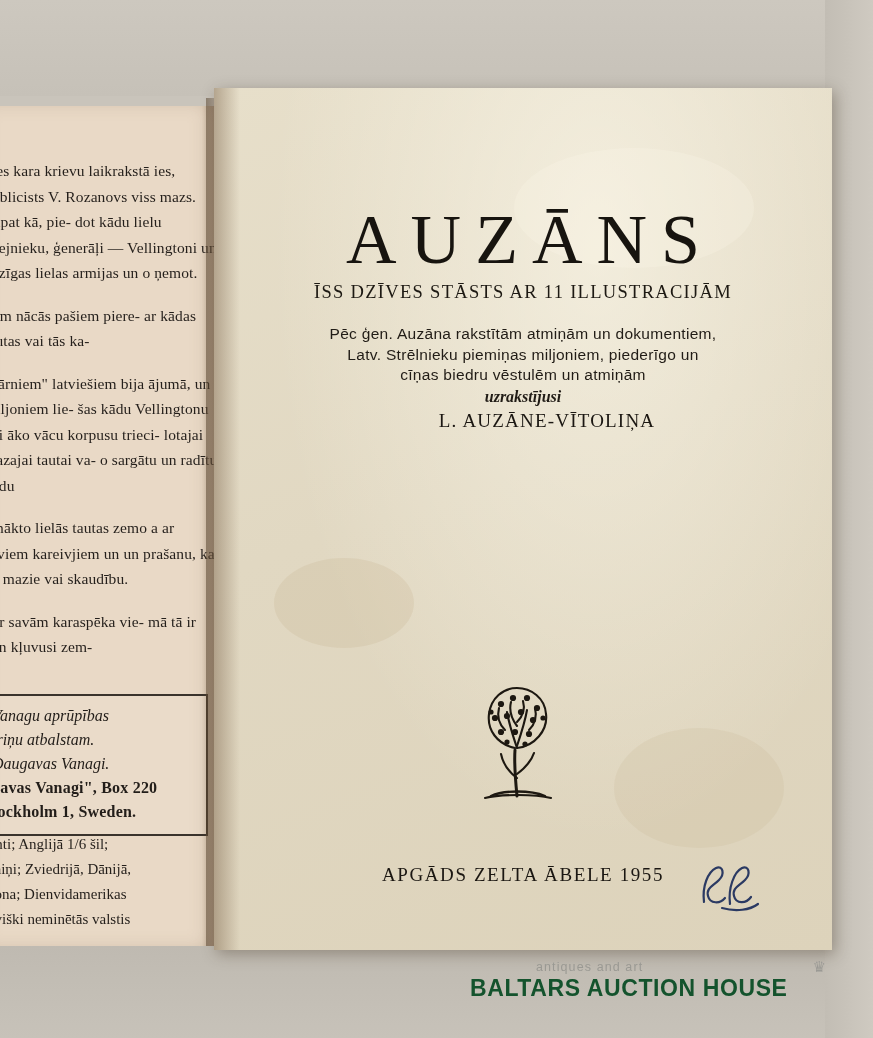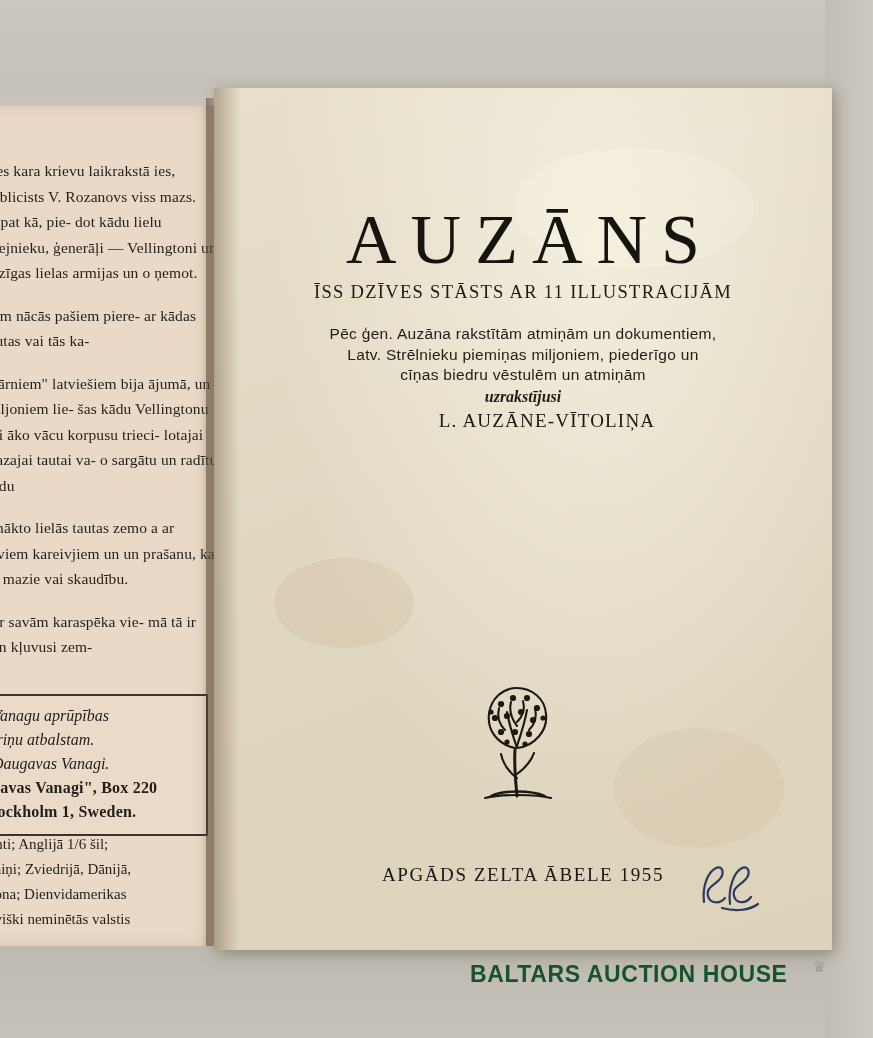--- a/index.html
+++ b/index.html
@@ -393,17 +393,18 @@
             <path d="M38 48 C36 32 42 16 50 12 C57 9 59 18 53 24 C47 30 40 32 42 40 C44 48 54 48 59 41"></path>
             <path d="M30 52 C44 56 58 54 66 48"></path>
           </g>
         </svg>
       </div>
 
     </div>
   </div>
 
   <div class="watermark">
+    <div class="wm-small">antiques and art</div>
     <div class="wm-crown">♛</div>
     <div class="wm-big">BALTARS AUCTION HOUSE</div>
   </div>
 
 </div>
 
 </body></html>

